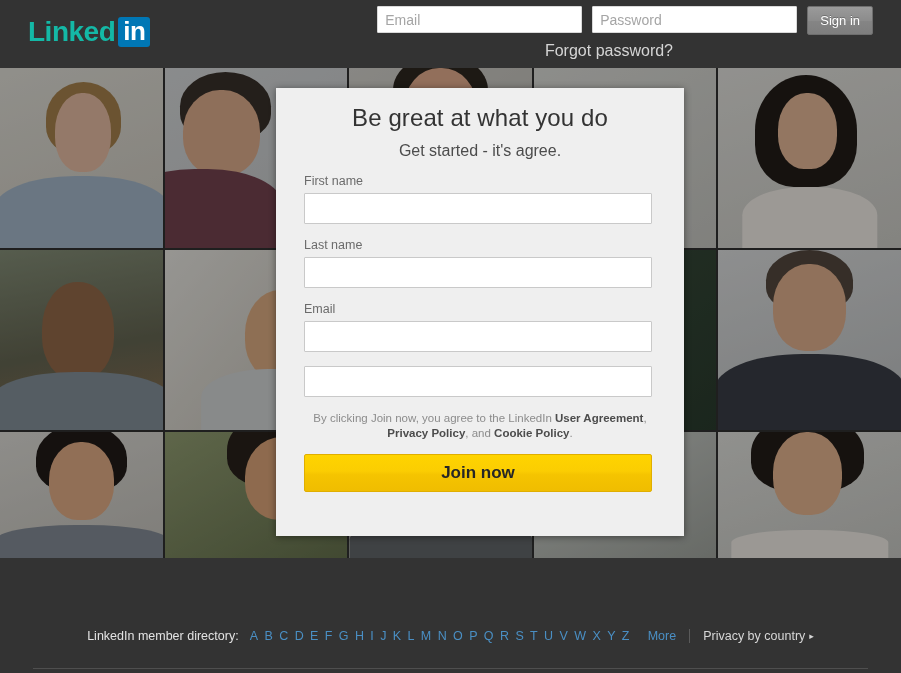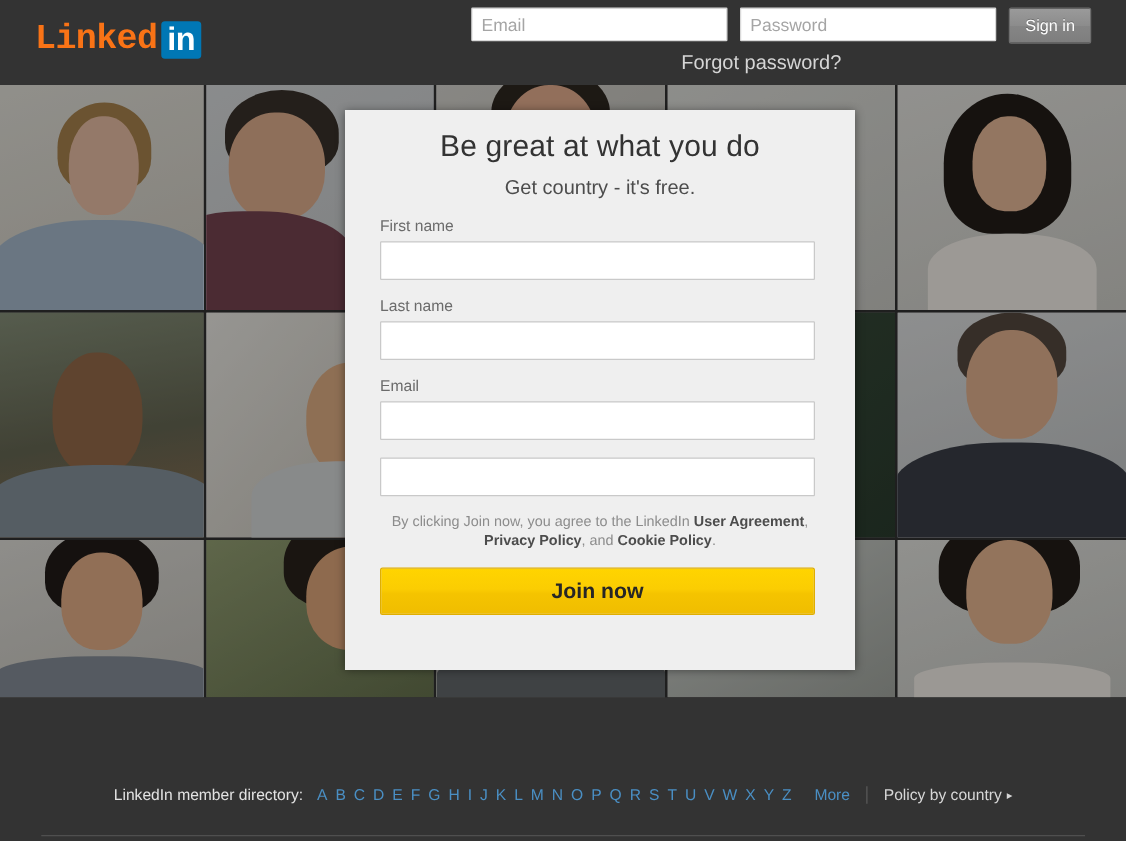--- a/index.html
+++ b/index.html
@@ -22,21 +22,21 @@
     z-index: 30;
   }
   .logo {
     position: absolute; left: 28px; top: 17px;
     display: flex; align-items: center;
     font-size: 28px; font-weight: bold;
     letter-spacing: -0.5px;
     line-height: 1;
     user-select: none;
   }
-  .logo-word { color: #f97316; font-family: Liberation Mono, monospace; }
+  .logo-word { color: #14b8a6; }
   .logo-in {
     color: #ffffff;
     background: #0077b5;
     border-radius: 3px;
     padding: 1px 5px 3px 5px;
     margin-left: 3px;
     font-size: 26px;
   }
 
   .signin-form {
@@ -425,21 +425,21 @@
       <input class="hdr-input" type="text" placeholder="Email" style="">
       <input class="hdr-input" type="password" placeholder="Password" style="">
       <button class="btn-gray">Sign in</button>
     </div>
 
     <a class="forgot" href="#">Forgot password?</a>
   </div>
 
   <div class="card">
     <h1 class="card-title">Be great at what you do</h1>
-    <p class="card-sub">Get country - it's free.</p>
+    <p class="card-sub">Get started - it's agree.</p>
 
     <div class="field">
       <label class="field-label">First name</label>
       <input class="field-input" type="text" style="">
     </div>
 
     <div class="field">
       <label class="field-label">Last name</label>
       <input class="field-input" type="text" style="">
     </div>
@@ -492,18 +492,18 @@
         <a href="#">T</a>
         <a href="#">U</a>
         <a href="#">V</a>
         <a href="#">W</a>
         <a href="#">X</a>
         <a href="#">Y</a>
         <a href="#">Z</a>
       </span>
     <a class="dir-more" href="#">More</a>
     <span class="dir-sep"></span>
-    <a class="dir-country" href="#"><span>Policy by country</span><span class="arrow-right">▸</span></a>
+    <a class="dir-country" href="#"><span>Privacy by country</span><span class="arrow-right">▸</span></a>
   </div>
 
   <div class="bottom-rule"></div>
 
 </div>
 
 </body></html>

